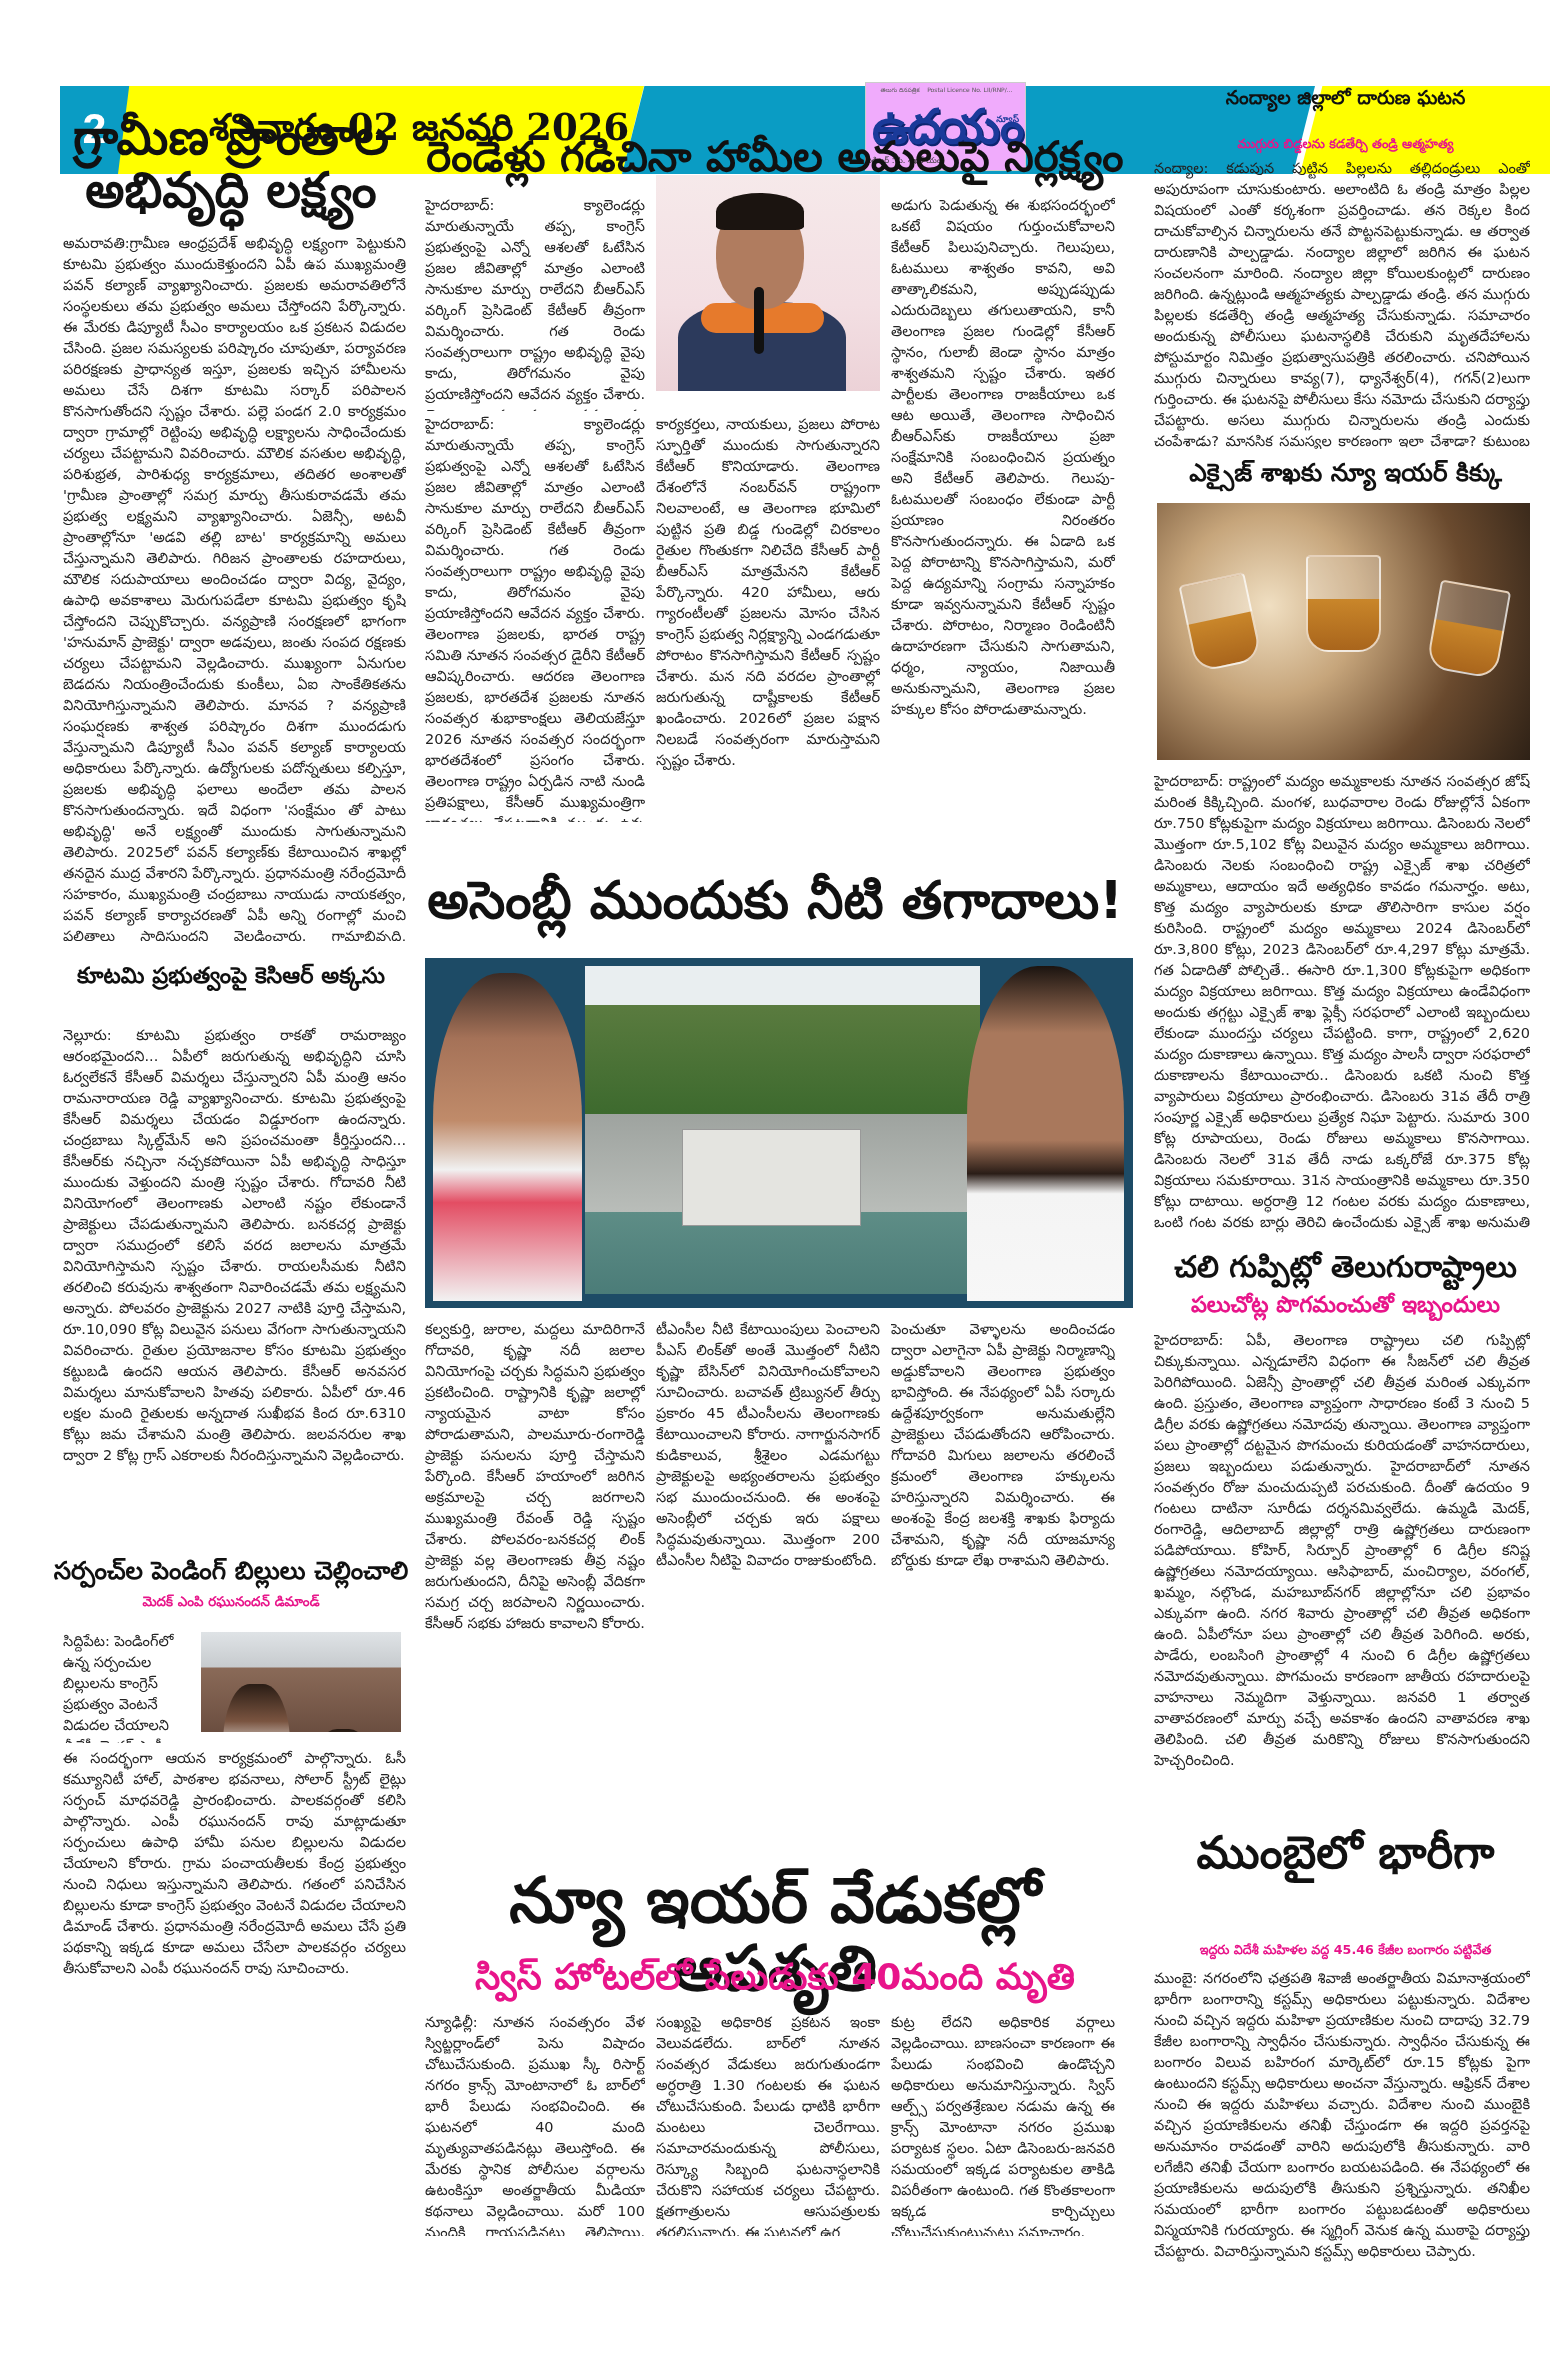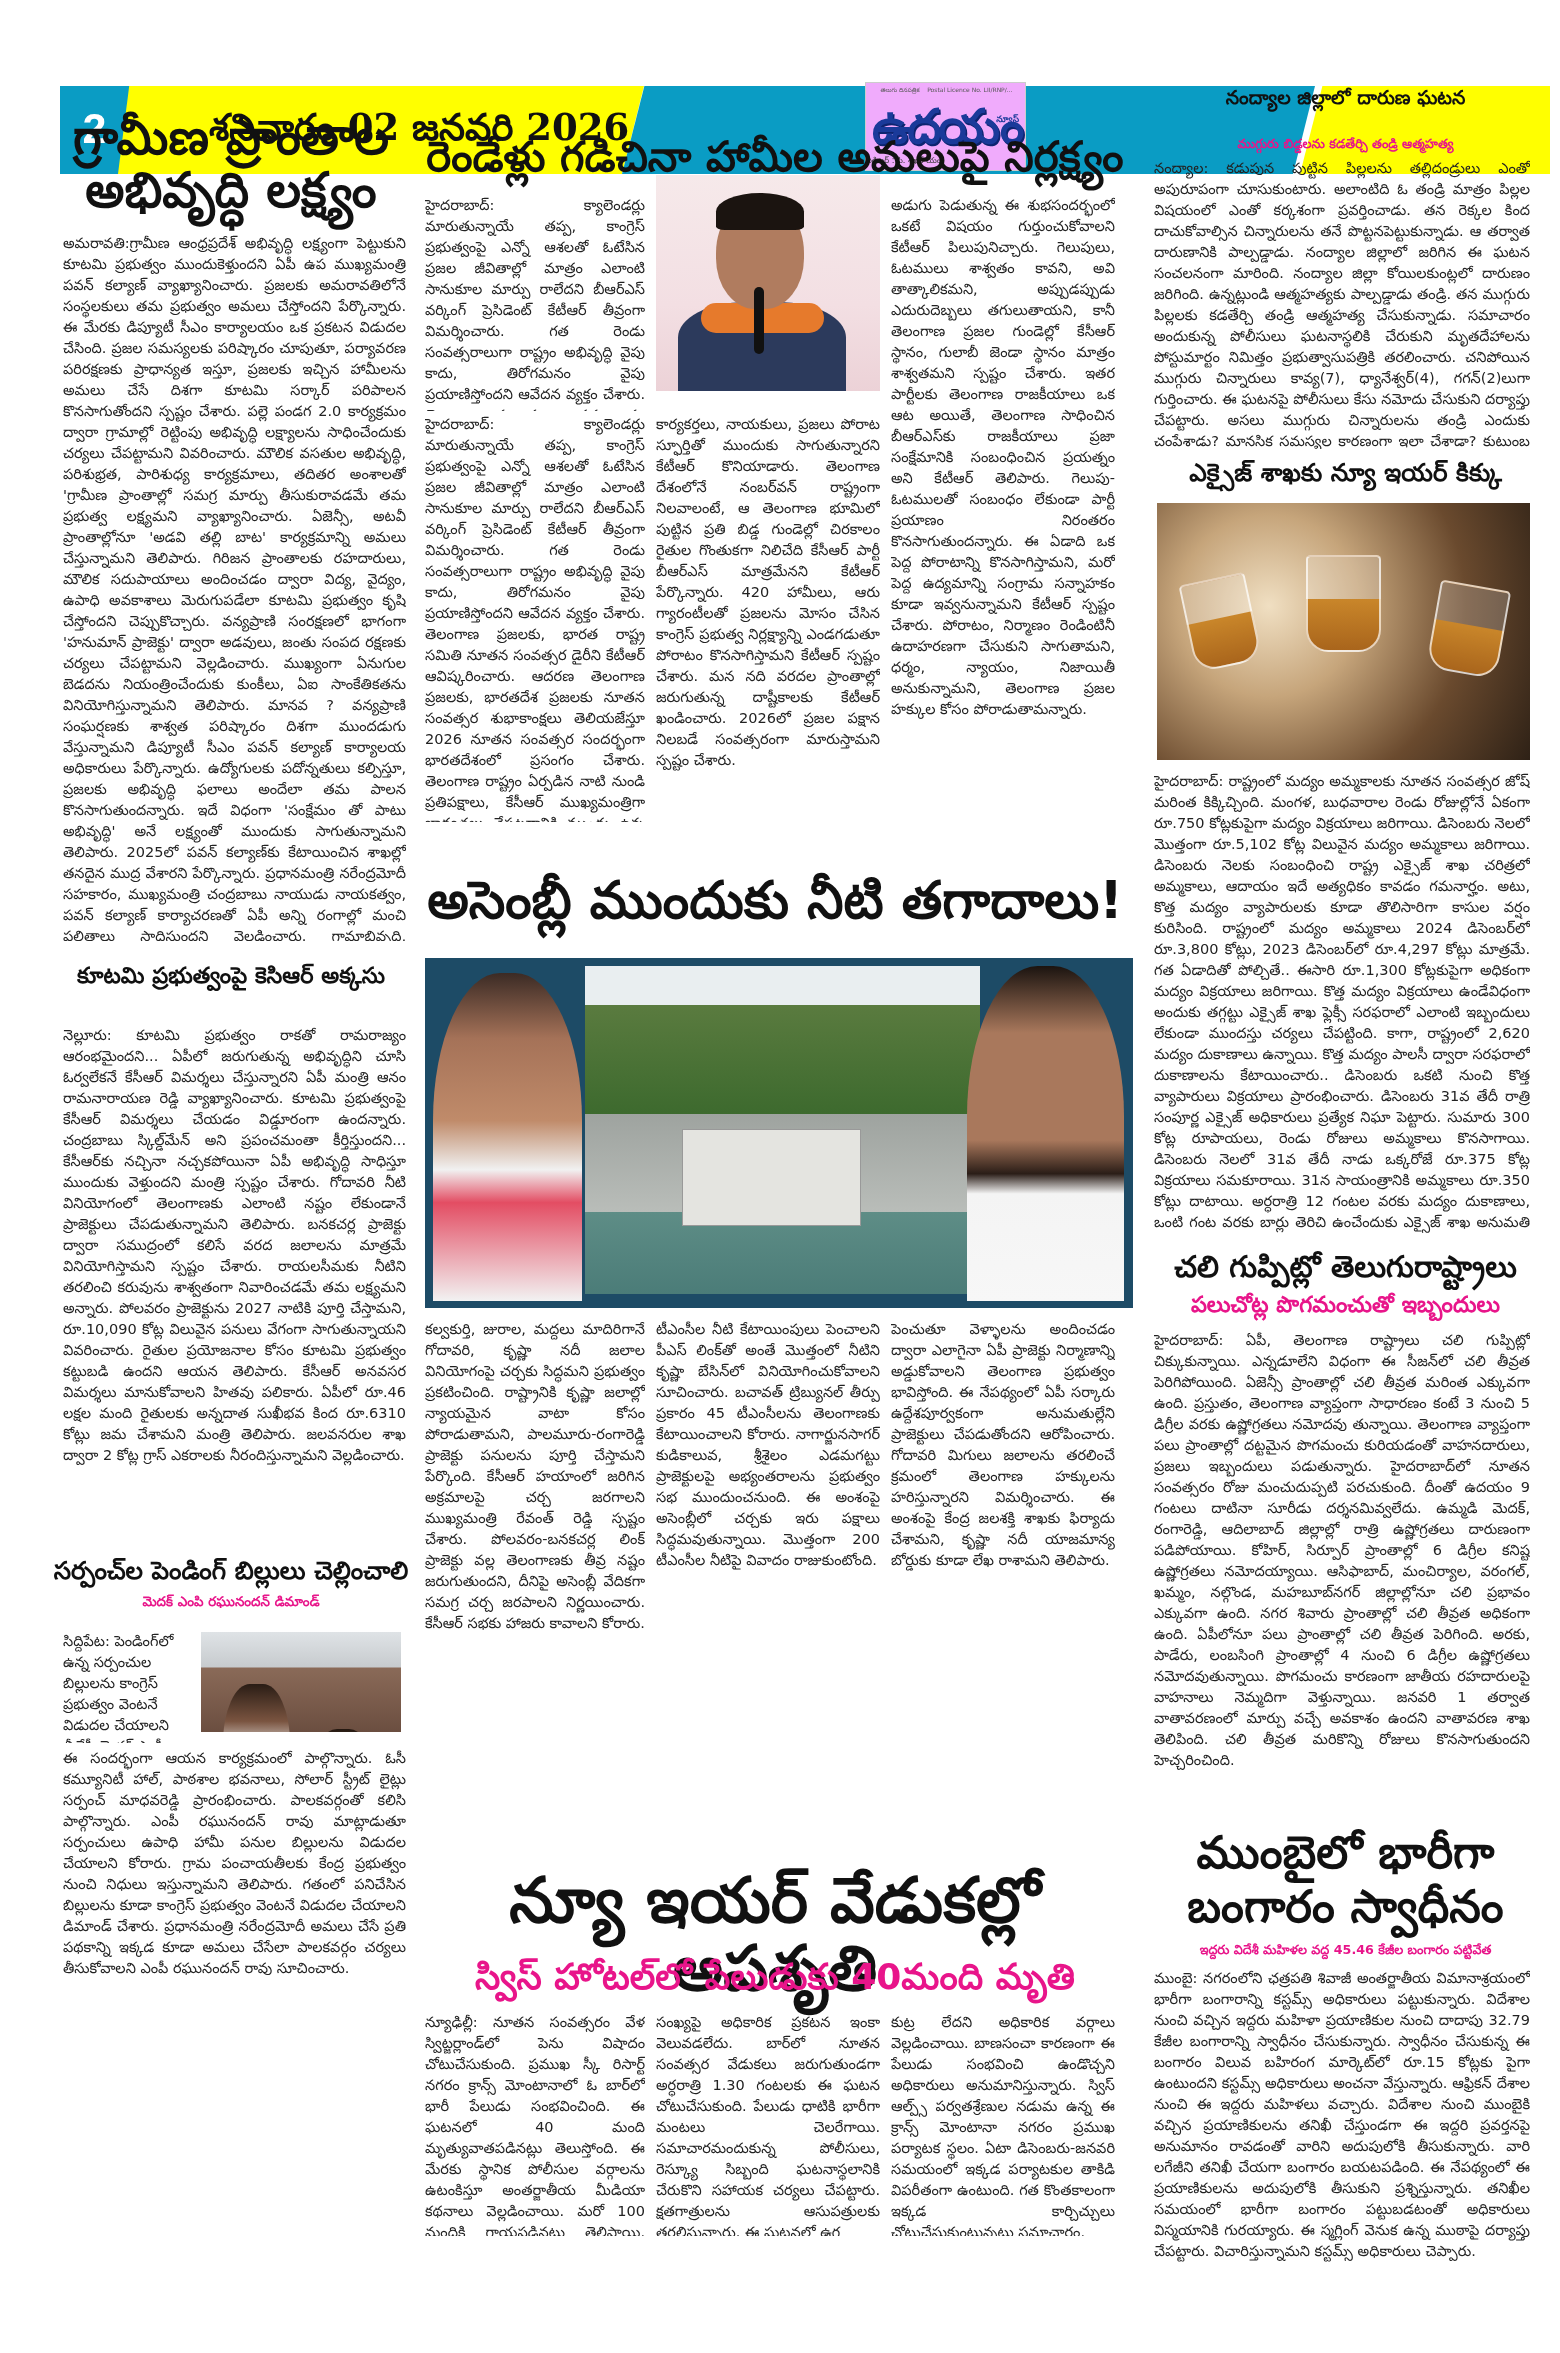--- a/index.html
+++ b/index.html
@@ -131,17 +131,16 @@
   <div class="g3"></div>
 </div>
 <div class="body-text" style="left:1154px; top:771px; width:376px; height:462px;">హైదరాబాద్: రాష్ట్రంలో మద్యం అమ్మకాలకు నూతన సంవత్సర జోష్ మరింత కిక్కిచ్చింది. మంగళ, బుధవారాల రెండు రోజుల్లోనే ఏకంగా రూ.750 కోట్లకుపైగా మద్యం విక్రయాలు జరిగాయి. డిసెంబరు నెలలో మొత్తంగా రూ.5,102 కోట్ల విలువైన మద్యం అమ్మకాలు జరిగాయి. డిసెంబరు నెలకు సంబంధించి రాష్ట్ర ఎక్సైజ్ శాఖ చరిత్రలో అమ్మకాలు, ఆదాయం ఇదే అత్యధికం కావడం గమనార్హం. అటు, కొత్త మద్యం వ్యాపారులకు కూడా తొలిసారిగా కాసుల వర్షం కురిసింది. రాష్ట్రంలో మద్యం అమ్మకాలు 2024 డిసెంబర్‌లో రూ.3,800 కోట్లు, 2023 డిసెంబర్‌లో రూ.4,297 కోట్లు మాత్రమే. గత ఏడాదితో పోల్చితే.. ఈసారి రూ.1,300 కోట్లకుపైగా అధికంగా మద్యం విక్రయాలు జరిగాయి. కొత్త మద్యం విక్రయాలు ఉండేవిధంగా అందుకు తగ్గట్టు ఎక్సైజ్ శాఖ ఫ్లెక్సీ సరఫరాలో ఎలాంటి ఇబ్బందులు లేకుండా ముందస్తు చర్యలు చేపట్టింది. కాగా, రాష్ట్రంలో 2,620 మద్యం దుకాణాలు ఉన్నాయి. కొత్త మద్యం పాలసీ ద్వారా సరఫరాలో దుకాణాలను కేటాయించారు.. డిసెంబరు ఒకటి నుంచి కొత్త వ్యాపారులు విక్రయాలు ప్రారంభించారు. డిసెంబరు 31వ తేదీ రాత్రి సంపూర్ణ ఎక్సైజ్ అధికారులు ప్రత్యేక నిఘా పెట్టారు. సుమారు 300 కోట్ల రూపాయలు, రెండు రోజులు అమ్మకాలు కొనసాగాయి. డిసెంబరు నెలలో 31వ తేదీ నాడు ఒక్కరోజే రూ.375 కోట్ల విక్రయాలు సమకూరాయి. 31న సాయంత్రానికి అమ్మకాలు రూ.350 కోట్లు దాటాయి. అర్ధరాత్రి 12 గంటల వరకు మద్యం దుకాణాలు, ఒంటి గంట వరకు బార్లు తెరిచి ఉంచేందుకు ఎక్సైజ్ శాఖ అనుమతి ఇచ్చింది. అమ్మకాలు మరింత జోరుగా సాగాయి. మరోవైపు ఎక్సైజ్ అధికారులు కొత్త ఏడాది రాత్రి మద్యం తాగి వాహనాలు నడిపేవారిపై కూడా తనిఖీలు నిర్వహించారు.</div>
 
 <div class="hl" style="left:1137px; top:1251px; width:417px; font-size:30px;">చలి గుప్పిట్లో తెలుగురాష్ట్రాలు</div>
 <div class="sub-pink" style="left:1137px; top:1291px; width:417px; font-size:22.4px;">పలుచోట్ల పొగమంచుతో ఇబ్బందులు</div>
 <div class="body-text" style="left:1154px; top:1330px; width:376px; height:492px;">హైదరాబాద్: ఏపీ, తెలంగాణ రాష్ట్రాలు చలి గుప్పిట్లో చిక్కుకున్నాయి. ఎన్నడూలేని విధంగా ఈ సీజన్‌లో చలి తీవ్రత పెరిగిపోయింది. ఏజెన్సీ ప్రాంతాల్లో చలి తీవ్రత మరింత ఎక్కువగా ఉంది. ప్రస్తుతం, తెలంగాణ వ్యాప్తంగా సాధారణం కంటే 3 నుంచి 5 డిగ్రీల వరకు ఉష్ణోగ్రతలు నమోదవు తున్నాయి. తెలంగాణ వ్యాప్తంగా పలు ప్రాంతాల్లో దట్టమైన పొగమంచు కురియడంతో వాహనదారులు, ప్రజలు ఇబ్బందులు పడుతున్నారు. హైదరాబాద్‌లో నూతన సంవత్సరం రోజు మంచుదుప్పటి పరచుకుంది. దీంతో ఉదయం 9 గంటలు దాటినా సూరీడు దర్శనమివ్వలేదు. ఉమ్మడి మెదక్, రంగారెడ్డి, ఆదిలాబాద్ జిల్లాల్లో రాత్రి ఉష్ణోగ్రతలు దారుణంగా పడిపోయాయి. కోహిర్, సిర్పూర్ ప్రాంతాల్లో 6 డిగ్రీల కనిష్ట ఉష్ణోగ్రతలు నమోదయ్యాయి. ఆసిఫాబాద్, మంచిర్యాల, వరంగల్, ఖమ్మం, నల్గొండ, మహబూబ్‌నగర్ జిల్లాల్లోనూ చలి ప్రభావం ఎక్కువగా ఉంది. నగర శివారు ప్రాంతాల్లో చలి తీవ్రత అధికంగా ఉంది. ఏపీలోనూ పలు ప్రాంతాల్లో చలి తీవ్రత పెరిగింది. అరకు, పాడేరు, లంబసింగి ప్రాంతాల్లో 4 నుంచి 6 డిగ్రీల ఉష్ణోగ్రతలు నమోదవుతున్నాయి. పొగమంచు కారణంగా జాతీయ రహదారులపై వాహనాలు నెమ్మదిగా వెళ్తున్నాయి. జనవరి 1 తర్వాత వాతావరణంలో మార్పు వచ్చే అవకాశం ఉందని వాతావరణ శాఖ తెలిపింది. చలి తీవ్రత మరికొన్ని రోజులు కొనసాగుతుందని హెచ్చరించింది.</div>
 
 <div class="hl" style="left:1137px; top:1826px; width:417px; font-size:45px; line-height:1.2;">
   <div>ముంబైలో భారీగా</div>
-  <div>బంగారం స్వాధీనం</div>
 </div>
 <div class="sub-pink" style="left:1137px; top:1942px; width:417px; font-size:12.7px;">ఇద్దరు విదేశీ మహిళల వద్ద 45.46 కేజీల బంగారం పట్టివేత</div>
 <div class="body-text" style="left:1154px; top:1968px; width:376px; height:298px;">ముంబై: నగరంలోని ఛత్రపతి శివాజీ అంతర్జాతీయ విమానాశ్రయంలో భారీగా బంగారాన్ని కస్టమ్స్ అధికారులు పట్టుకున్నారు. విదేశాల నుంచి వచ్చిన ఇద్దరు మహిళా ప్రయాణికుల నుంచి దాదాపు 32.79 కేజీల బంగారాన్ని స్వాధీనం చేసుకున్నారు. స్వాధీనం చేసుకున్న ఈ బంగారం విలువ బహిరంగ మార్కెట్‌లో రూ.15 కోట్లకు పైగా ఉంటుందని కస్టమ్స్ అధికారులు అంచనా వేస్తున్నారు. ఆఫ్రికన్ దేశాల నుంచి ఈ ఇద్దరు మహిళలు వచ్చారు. విదేశాల నుంచి ముంబైకి వచ్చిన ప్రయాణికులను తనిఖీ చేస్తుండగా ఈ ఇద్దరి ప్రవర్తనపై అనుమానం రావడంతో వారిని అదుపులోకి తీసుకున్నారు. వారి లగేజీని తనిఖీ చేయగా బంగారం బయటపడింది. ఈ నేపథ్యంలో ఈ ప్రయాణికులను అదుపులోకి తీసుకుని ప్రశ్నిస్తున్నారు. తనిఖీల సమయంలో భారీగా బంగారం పట్టుబడటంతో అధికారులు విస్మయానికి గురయ్యారు. ఈ స్మగ్లింగ్ వెనుక ఉన్న ముఠాపై దర్యాప్తు చేపట్టారు. విచారిస్తున్నామని కస్టమ్స్ అధికారులు చెప్పారు.</div>
 
 
 </body></html>

